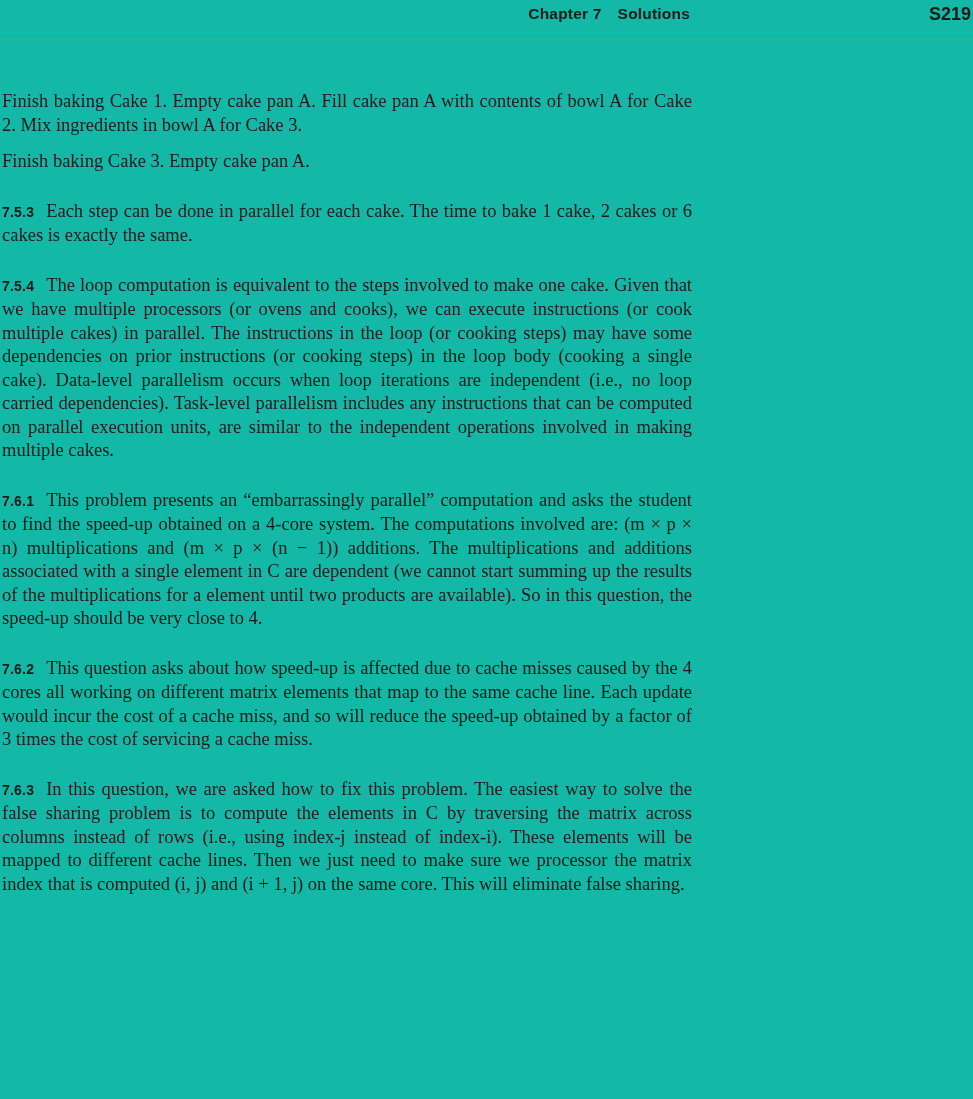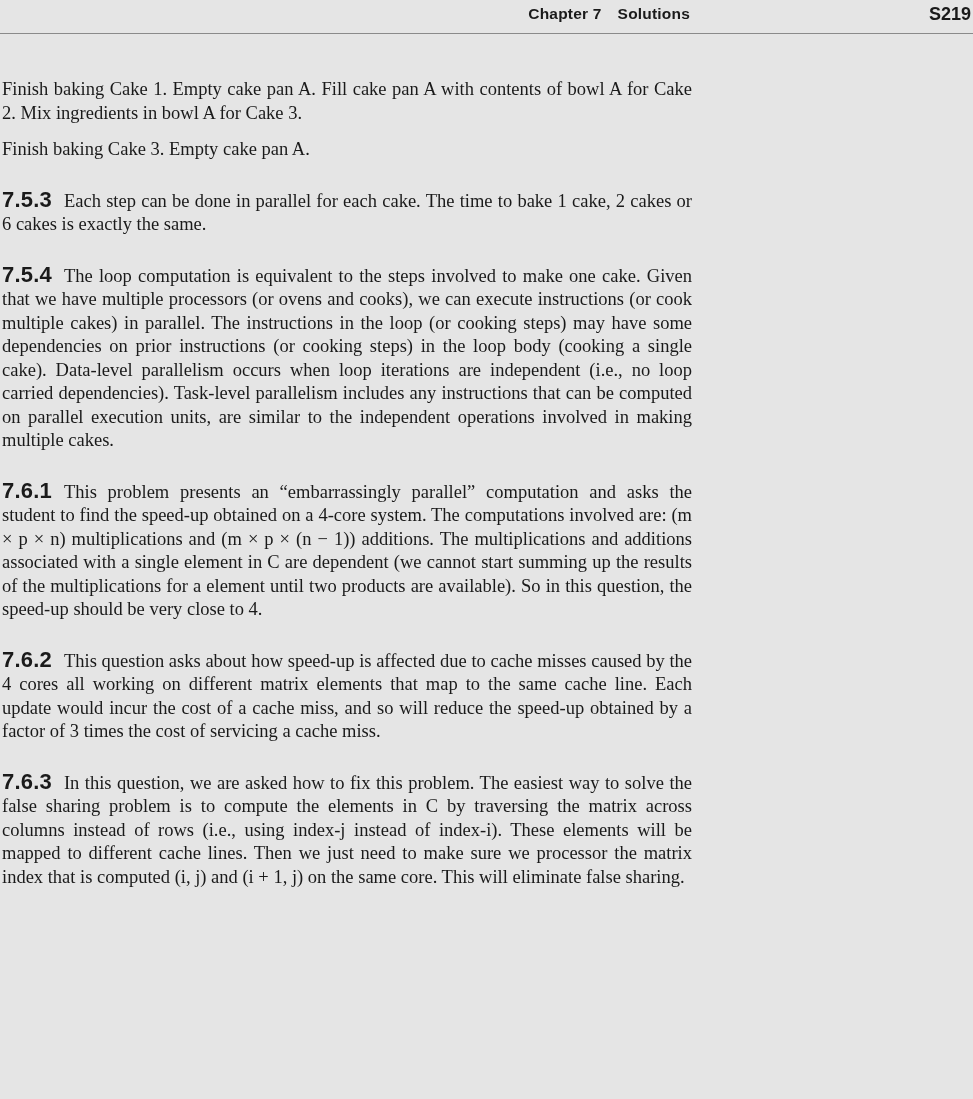--- a/index.html
+++ b/index.html
@@ -4,21 +4,21 @@
 <style>
   html, body {
     margin: 0;
     padding: 0;
     background: #ffffff;
   }
   .page {
     position: relative;
     width: 973px;
     height: 1099px;
-    background: #e5e5e5;
+    background: #14b8a6;
     color: #1a1a1a;
     overflow: hidden;
     font-family: "Liberation Serif", serif;
   }
   .page-header {
     position: relative;
     height: 33px;
     border-bottom: 1.5px solid #8a8a8a;
     font-family: "Liberation Sans", sans-serif;
     font-weight: bold;
@@ -36,36 +36,36 @@
     width: 16px;
   }
   .page-number {
     position: absolute;
     top: 4px;
     right: 2px;
     font-size: 18px;
   }
   .content {
     width: 690px;
-    margin-top: 44px;
+    margin-top: 56px;
     margin-left: 2px;
   }
   .para {
     margin: 0 0 13px 0;
     font-size: 18.5px;
     line-height: 23.5px;
     text-align: justify;
   }
   .para.labeled {
     margin-top: 26px;
   }
   .sec-label {
     font-family: "Liberation Sans", sans-serif;
     font-weight: bold;
-    font-size: 22px;
+    font-size: 14px;
     letter-spacing: 0.2px;
     margin-right: 12px;
   }
   .heading {
     font-family: "Liberation Sans", sans-serif;
     font-weight: bold;
     font-size: 23.5px;
     letter-spacing: 0.2px;
     margin: 40px 0 14px 0;
   }

